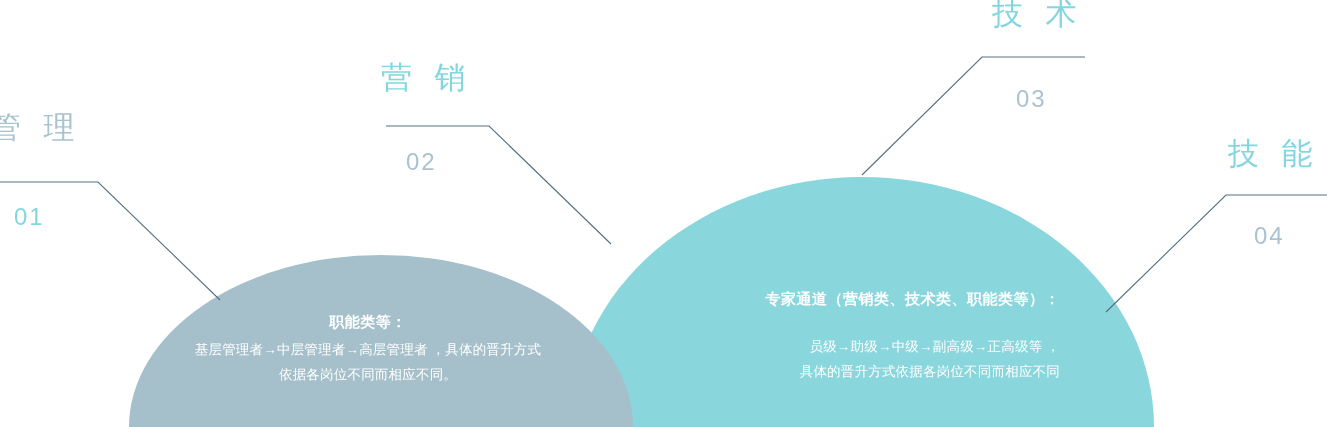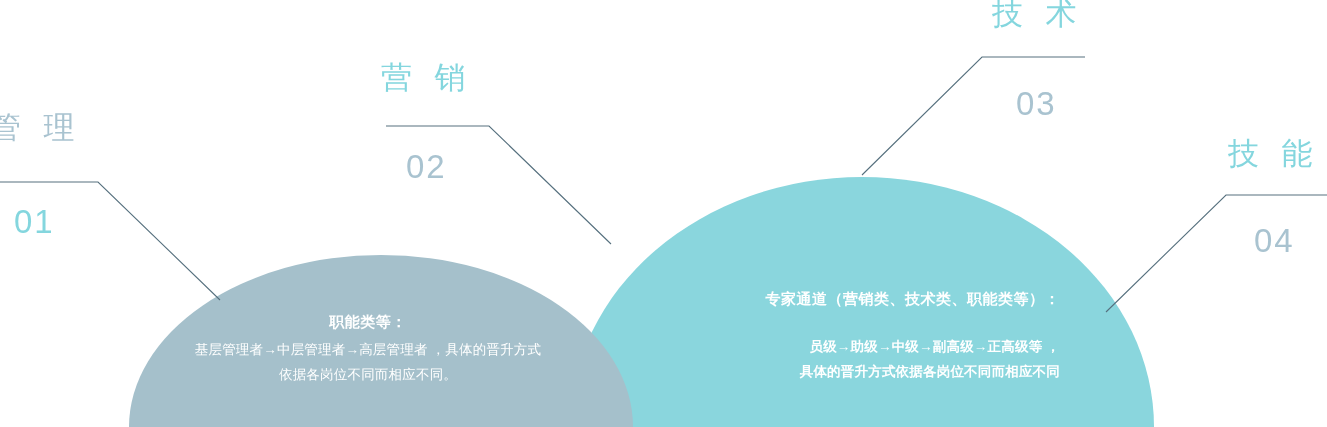--- a/index.html
+++ b/index.html
@@ -53,37 +53,37 @@
     width: 440px;
   }
   #gray-text .dome-body { margin-top: 7px; }
 
   #cyan-text {
     left: 620px;
     top: 290px;
     width: 440px;
     text-align: right;
   }
-  #cyan-text .dome-body { margin-top: 27px; font-weight: bold; }
+  #cyan-text .dome-body { margin-top: 27px; }
 
   
   .callout {
     position: absolute;
   }
   .callout-title {
     position: absolute;
     font-size: 31px;
     font-weight: normal;
     letter-spacing: 7px;
     white-space: nowrap;
     line-height: 1;
   }
   .callout-num {
     position: absolute;
-    font-size: 33px;
+    font-size: 24px;
     font-weight: normal;
     letter-spacing: 2px;
     line-height: 1;
     white-space: nowrap;
   }
 
   .c-gray  { color: #a9c3d0; }
   .c-cyan  { color: #84d6de; }
 
   

